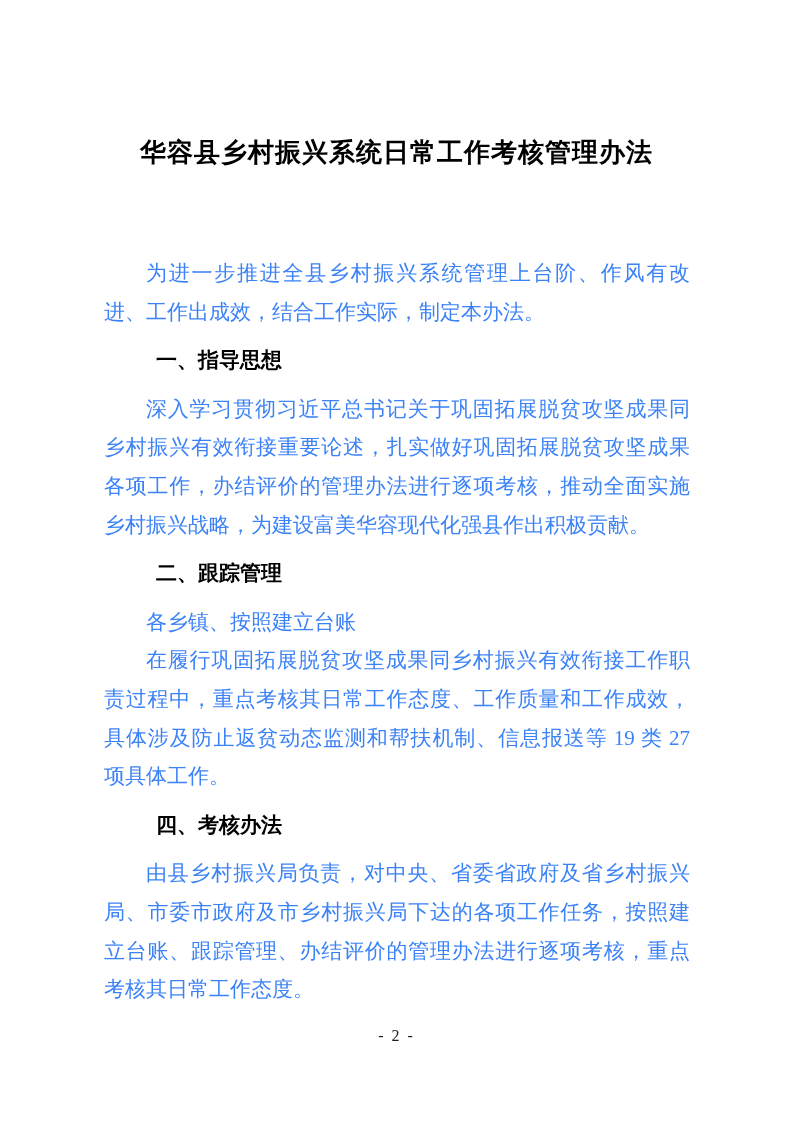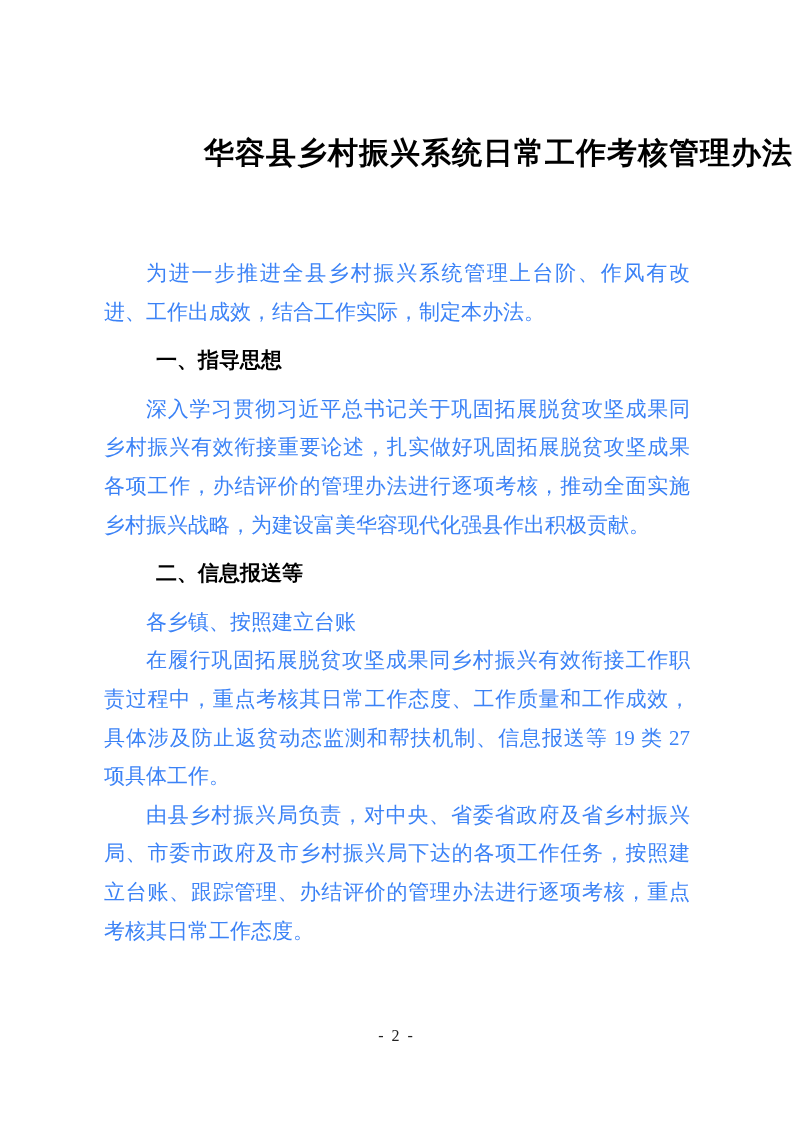--- a/index.html
+++ b/index.html
@@ -14,24 +14,24 @@
     background: #ffffff;
     overflow: hidden;
     color: #000000;
   }
   .doc-title {
     position: absolute;
     top: 131px;
     left: 0;
     right: 0;
     margin: 0;
-    text-align: right;
+    text-align: center;
     font-family: "Liberation Serif", "DejaVu Serif", serif;
     font-weight: bold;
-    font-size: 30px;
+    font-size: 26px;
     line-height: 44px;
     letter-spacing: 1px;
     color: #000000;
   }
   .title-line { display: block; }
   .doc-body {
     position: absolute;
     top: 254px;
     left: 104px;
     width: 586px;
@@ -73,23 +73,24 @@
 <div class="page">
 
   <h1 class="doc-title">
     <span class="title-line">华容县乡村振兴系统日常工作考核管理办法</span>
   </h1>
 
   <div class="doc-body">
     <p class="para">为进一步推进全县乡村振兴系统管理上台阶、作风有改进、工作出成效，结合工作实际，制定本办法。</p>
     <p class="heading">一、指导思想</p>
     <p class="para">深入学习贯彻习近平总书记关于巩固拓展脱贫攻坚成果同乡村振兴有效衔接重要论述，扎实做好巩固拓展脱贫攻坚成果各项工作，办结评价的管理办法进行逐项考核，推动全面实施乡村振兴战略，为建设富美华容现代化强县作出积极贡献。</p>
-    <p class="heading">二、信息报送等</p>
+    <p class="heading">二、跟踪管理</p>
     <p class="para">各乡镇、按照建立台账</p>
     <p class="para">在履行巩固拓展脱贫攻坚成果同乡村振兴有效衔接工作职责过程中，重点考核其日常工作态度、工作质量和工作成效，具体涉及防止返贫动态监测和帮扶机制、信息报送等 19 类 27 项具体工作。</p>
+    <p class="heading">四、考核办法</p>
     <p class="para">由县乡村振兴局负责，对中央、省委省政府及省乡村振兴局、市委市政府及市乡村振兴局下达的各项工作任务，按照建立台账、跟踪管理、办结评价的管理办法进行逐项考核，重点考核其日常工作态度。</p>
   </div>
 
   <div class="footer">
     <span>- 2 -</span>
   </div>
 
 </div>
 
 </body></html>

